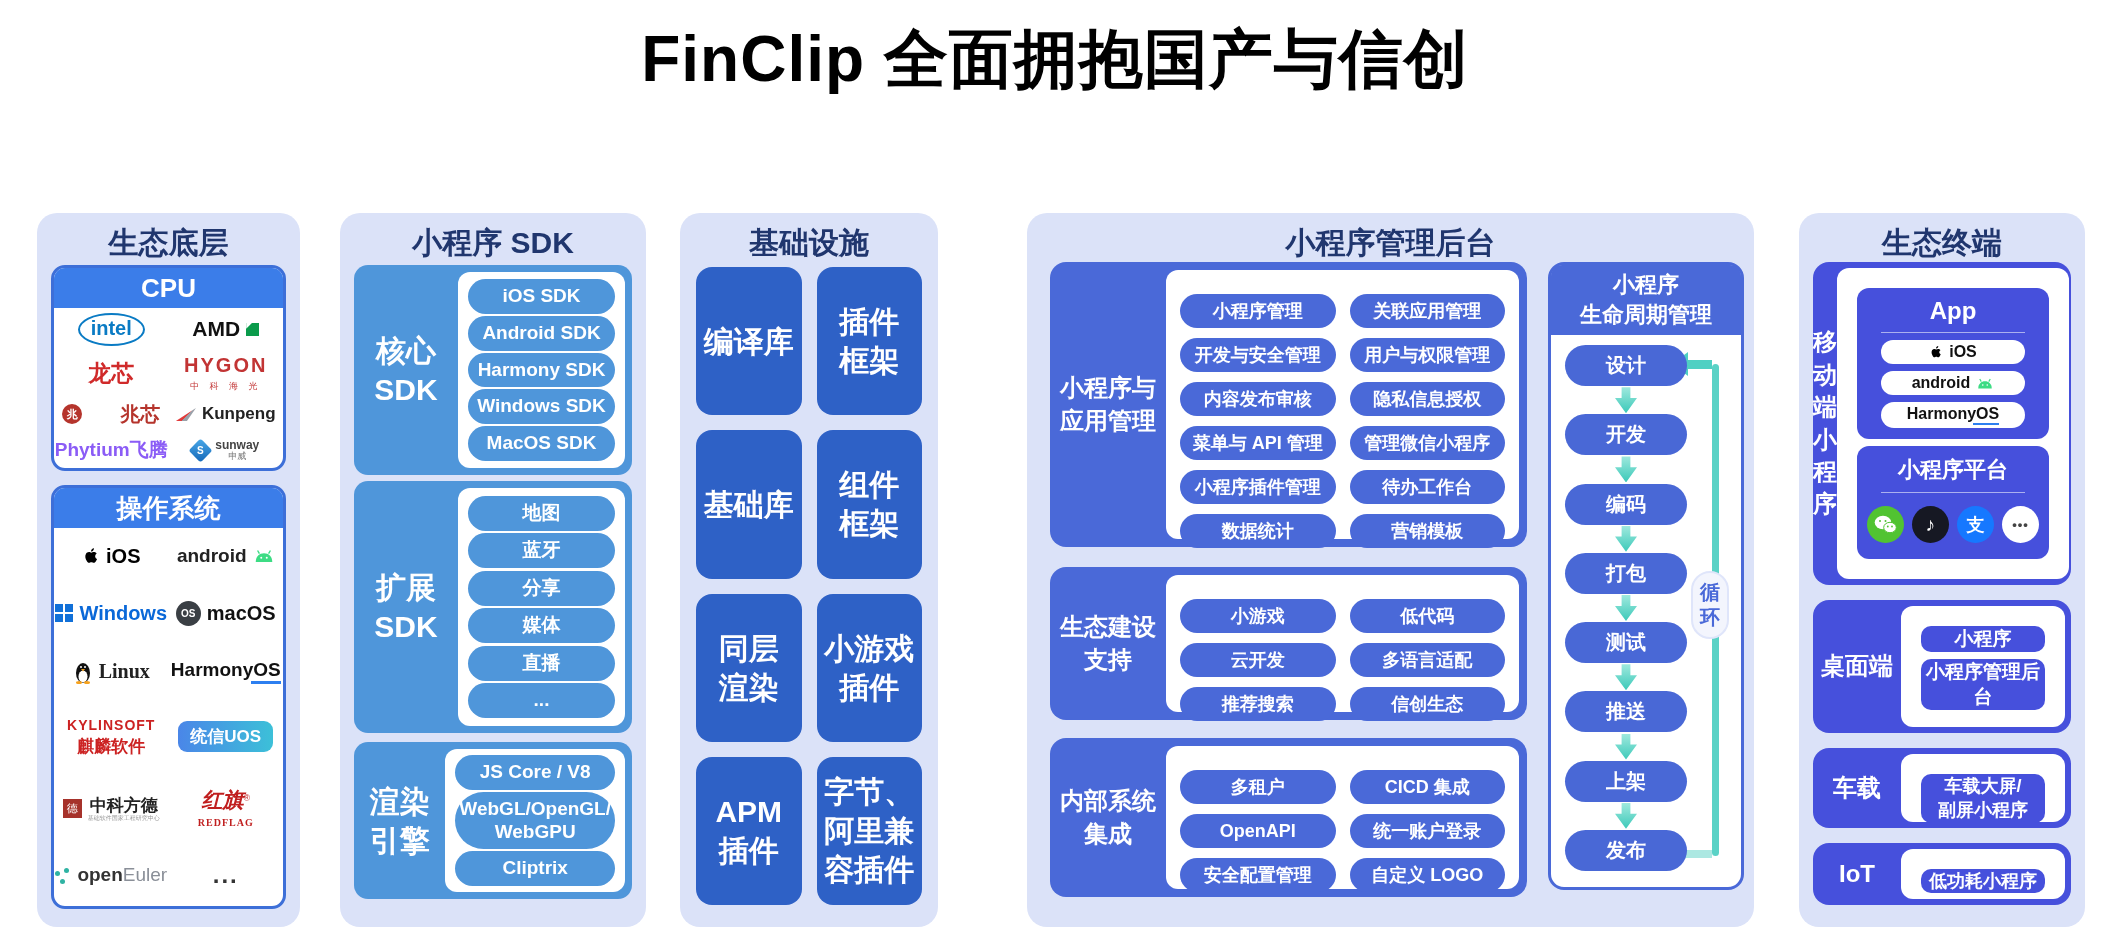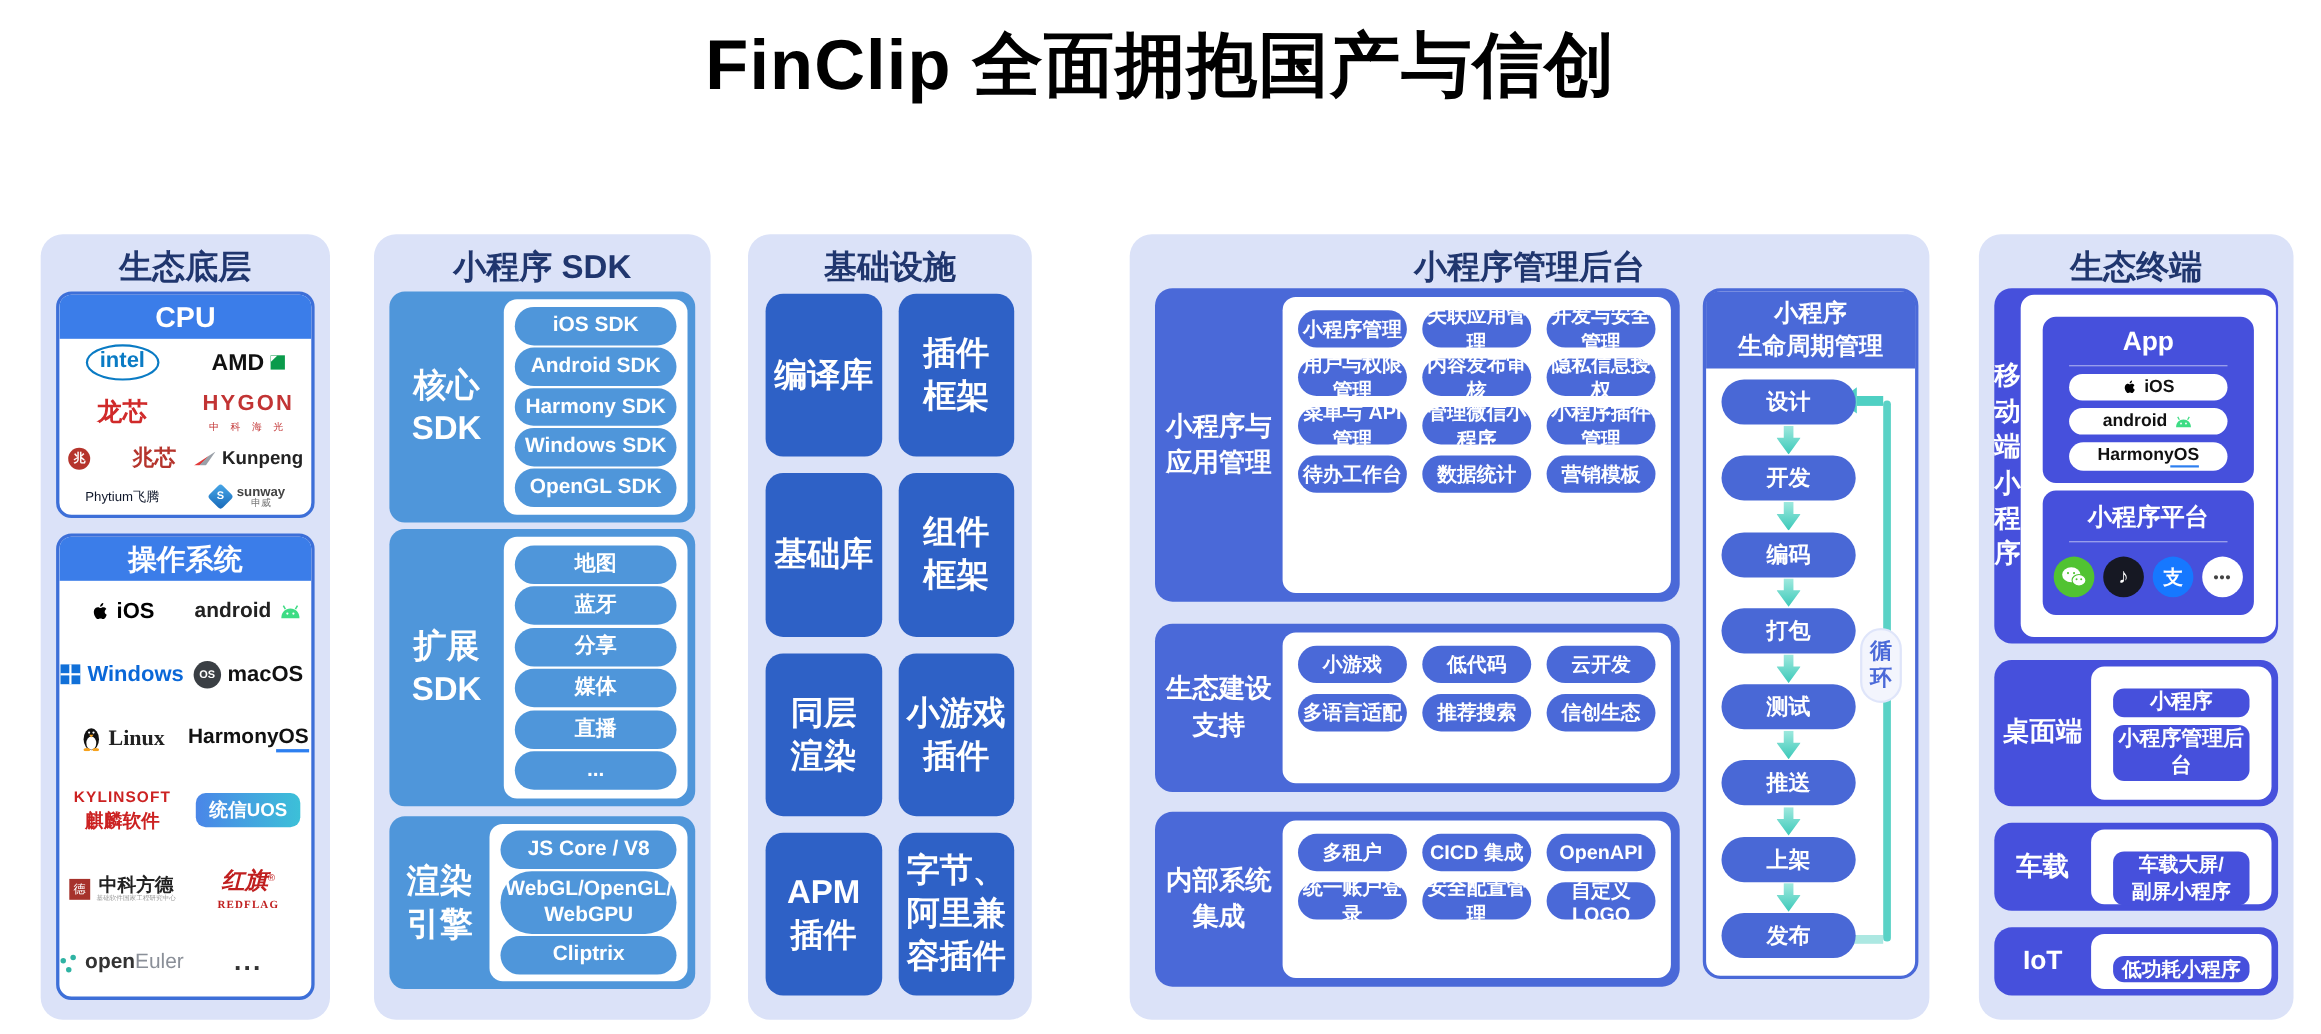--- a/index.html
+++ b/index.html
@@ -31,21 +31,21 @@
     background:#fff; clip-path:polygon(0 0,100% 0,0 100%); }
   .v-loongson { color:#d02a2a; font-weight:bold; font-size:23px; }
   .v-hygon { color:#c23434; font-weight:bold; font-size:20px; letter-spacing:2px; }
   .v-hygon-sub { color:#c23434; font-size:9px; letter-spacing:4px; }
   .zx-ic { width:20px; height:20px; border-radius:50%; background:#b5342c; color:#fff;
     font-size:11px; font-weight:bold; display:flex; align-items:center; justify-content:center; }
   .v-zhaoxin { color:#b5342c; font-weight:bold; font-size:20px;margin-left:32px; }
   .kp-ic { width:20px; height:13px; background:linear-gradient(135deg,#e23b3b 55%,#9aa0a8 55%);
     clip-path:polygon(0 100%,100% 0,55% 100%); }
   .v-kunpeng { font-weight:bold; font-size:17px; color:#222; }
-  .v-phytium { color:#0f172a; font-weight:normal; font-size:12px; }
+  .v-phytium { color:#8b5cf6; font-weight:bold; font-size:19px; }
   .sw-ic { width:17px; height:17px; transform:rotate(45deg); border-radius:3px;
     background:linear-gradient(135deg,#49a8e8,#1668b8); display:flex; align-items:center; justify-content:center; }
   .sw-ic span { transform:rotate(-45deg); color:#fff; font-size:10px; font-weight:bold; }
   .v-sunway { font-weight:bold; font-size:12px; color:#444; }
   .v-sunway-sub { font-size:9px; color:#777; }
 
   .apple-ic { width:18px; height:20px; fill:#000; }
   .os-ios { font-weight:bold; font-size:20px; color:#000; }
   .os-android { font-weight:bold; font-size:19px; color:#222; }
   .win-ic { width:18px; height:18px; background-color:#1170d8;
@@ -90,21 +90,21 @@
     display:grid; grid-template-columns:1fr 1fr; grid-template-rows:repeat(4,1fr); gap:15px; }
   .infra-cell { background:#2e61c6; border-radius:16px; color:#fff; font-weight:bold; font-size:30px;
     display:flex; align-items:center; justify-content:center; text-align:center;
     white-space:pre-line; line-height:1.3; }
 
   
   .admin-group { position:absolute; left:23px; width:477px; background:#4a69d8; border-radius:16px; display:flex; }
   .group-label { width:116px; color:#fff; font-weight:bold; font-size:24px; display:flex;
     align-items:center; justify-content:center; text-align:center; white-space:pre-line; line-height:1.35; }
   .group-body { flex:1; background:#fff; border-radius:12px; margin:8px 8px 8px 0;
-    display:grid; grid-template-columns:1fr 1fr 1fr; gap:10px 14px; padding:12px 14px; }
+    display:grid; grid-template-columns:1fr 1fr; gap:10px 14px; padding:24px 14px; }
   .g6 { grid-template-rows:repeat(6,1fr); } .g3 { grid-template-rows:repeat(3,1fr); }
   .admin-pill { background:#4a69d8; border-radius:999px; color:#fff; font-weight:bold; font-size:18px;
     display:flex; align-items:center; justify-content:center; text-align:center; min-height:34px; }
 
   .lc-card { position:absolute; left:521px; top:49px; width:196px; height:628px;
     background:#fff; border:3px solid #4a69d8; border-radius:16px; }
   .lc-h { position:absolute; top:0; left:0; right:0; height:70px; background:#4a69d8; color:#fff;
     font-weight:bold; font-size:22px; text-align:center; white-space:pre-line; line-height:1.35;
     display:flex; align-items:center; justify-content:center; border-radius:11px 11px 0 0; }
   .lc-steps { position:absolute; top:80px; bottom:16px; left:14px; width:122px;
@@ -271,21 +271,21 @@
   <div class="panel-h">小程序 SDK</div>
 
   <div class="sdk-block" style="top:52px; height:210px;">
     <div class="sdk-label">核心
 SDK</div>
     <div class="sdk-body">
       <div class="sdk-pill">iOS SDK</div>
       <div class="sdk-pill">Android SDK</div>
       <div class="sdk-pill">Harmony SDK</div>
       <div class="sdk-pill">Windows SDK</div>
-      <div class="sdk-pill">OpenGL SDK</div>
+      <div class="sdk-pill">MacOS SDK</div>
     </div>
   </div>
 
   <div class="sdk-block" style="top:268px; height:252px;">
     <div class="sdk-label">扩展
 SDK</div>
     <div class="sdk-body">
       <div class="sdk-pill">地图</div>
       <div class="sdk-pill">蓝牙</div>
       <div class="sdk-pill">分享</div>

